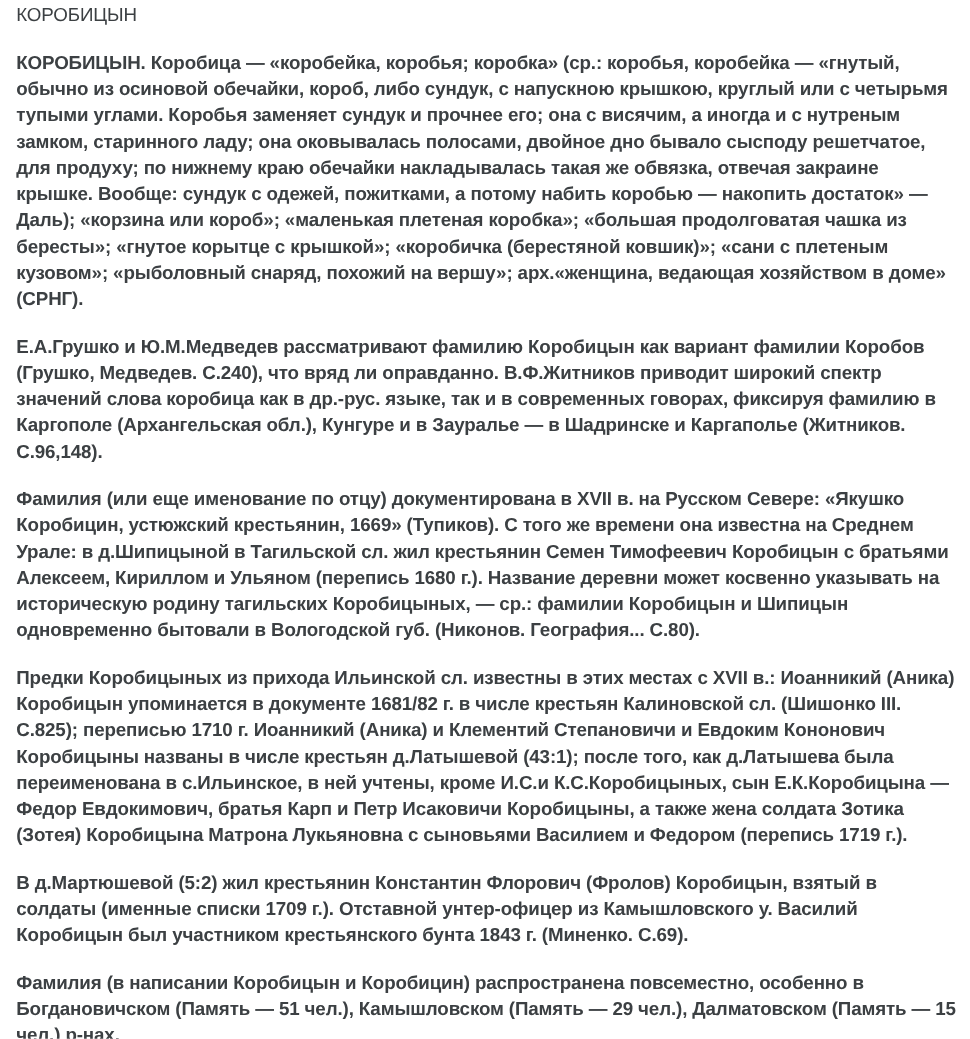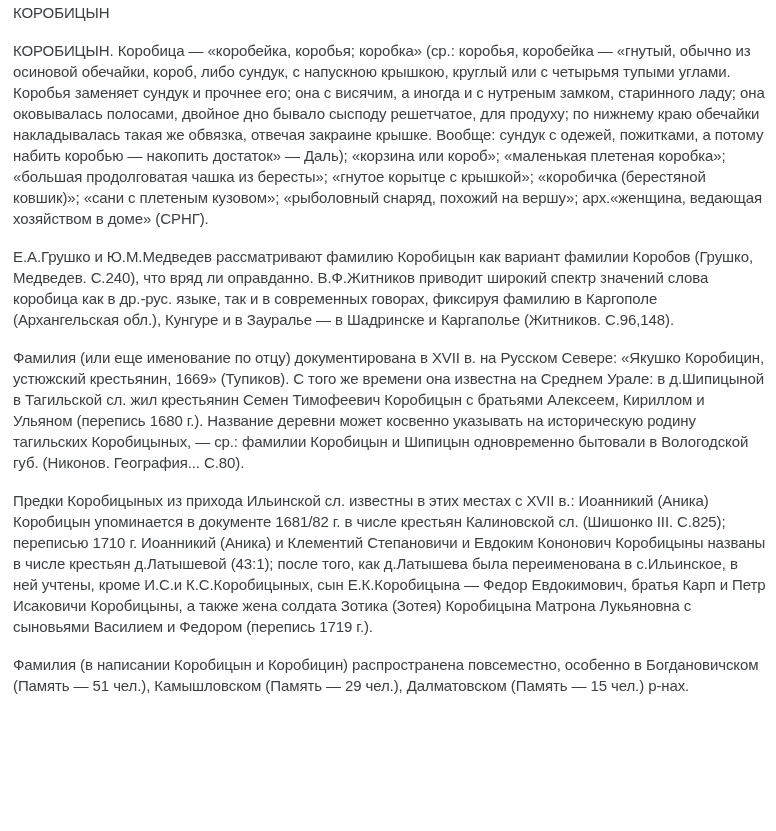--- a/index.html
+++ b/index.html
@@ -31,35 +31,37 @@
   .page h1 {
     font-size: 15px;
     font-weight: 400;
     line-height: 21px;
     margin: 0 0 17px 0;
     padding: 0;
   }
   .page p {
     margin: 0 0 17px 0;
     padding: 0;
+    font-weight: bold;
   }
   .page p:last-child {
     margin-bottom: 0;
   }
 </style>
 </head>
 <body>
 
 <main class="page">
   <h1>КОРОБИЦЫН</h1>
 
   <p>КОРОБИЦЫН. Коробица — «коробейка, коробья; коробка» (ср.: коробья, коробейка — «гнутый, обычно из осиновой обечайки, короб, либо сундук, с напускною крышкою, круглый или с четырьмя тупыми углами. Коробья заменяет сундук и прочнее его; она с висячим, а иногда и с нутреным замком, старинного ладу; она оковывалась полосами, двойное дно бывало сысподу решетчатое, для продуху; по нижнему краю обечайки накладывалась такая же обвязка, отвечая закраине крышке. Вообще: сундук с одежей, пожитками, а потому набить коробью — накопить достаток» — Даль); «корзина или короб»; «маленькая плетеная коробка»; «большая продолговатая чашка из бересты»; «гнутое корытце с крышкой»; «коробичка (берестяной ковшик)»; «сани с плетеным кузовом»; «рыболовный снаряд, похожий на вершу»; арх.«женщина, ведающая хозяйством в доме» (СРНГ).</p>
 
   <p>Е.А.Грушко и Ю.М.Медведев рассматривают фамилию Коробицын как вариант фамилии Коробов (Грушко, Медведев. С.240), что вряд ли оправданно. В.Ф.Житников приводит широкий спектр значений слова коробица как в др.-рус. языке, так и в современных говорах, фиксируя фамилию в Каргополе (Архангельская обл.), Кунгуре и в Зауралье — в Шадринске и Каргаполье (Житников. С.96,148).</p>
 
   <p>Фамилия (или еще именование по отцу) документирована в XVII в. на Русском Севере: «Якушко Коробицин, устюжский крестьянин, 1669» (Тупиков). С того же времени она известна на Среднем Урале: в д.Шипицыной в Тагильской сл. жил крестьянин Семен Тимофеевич Коробицын с братьями Алексеем, Кириллом и Ульяном (перепись 1680 г.). Название деревни может косвенно указывать на историческую родину тагильских Коробицыных, — ср.: фамилии Коробицын и Шипицын одновременно бытовали в Вологодской губ. (Никонов. География... С.80).</p>
 
   <p>Предки Коробицыных из прихода Ильинской сл. известны в этих местах с XVII в.: Иоанникий (Аника) Коробицын упоминается в документе 1681/82 г. в числе крестьян Калиновской сл. (Шишонко III. С.825); переписью 1710 г. Иоанникий (Аника) и Клементий Степановичи и Евдоким Кононович Коробицыны названы в числе крестьян д.Латышевой (43:1); после того, как д.Латышева была переименована в с.Ильинское, в ней учтены, кроме И.С.и К.С.Коробицыных, сын Е.К.Коробицына — Федор Евдокимович, братья Карп и Петр Исаковичи Коробицыны, а также жена солдата Зотика (Зотея) Коробицына Матрона Лукьяновна с сыновьями Василием и Федором (перепись 1719 г.).</p>
 
+  <p>В д.Мартюшевой (5:2) жил крестьянин Константин Флорович (Фролов) Коробицын, взятый в солдаты (именные списки 1709 г.). Отставной унтер-офицер из Камышловского у. Василий Коробицын был участником крестьянского бунта 1843 г. (Миненко. С.69).</p>
 
 
   <p>Фамилия (в написании Коробицын и Коробицин) распространена повсеместно, особенно в Богдановичском (Память — 51 чел.), Камышловском (Память — 29 чел.), Далматовском (Память — 15 чел.) р-нах.</p>
 </main>
 
 </body></html>

